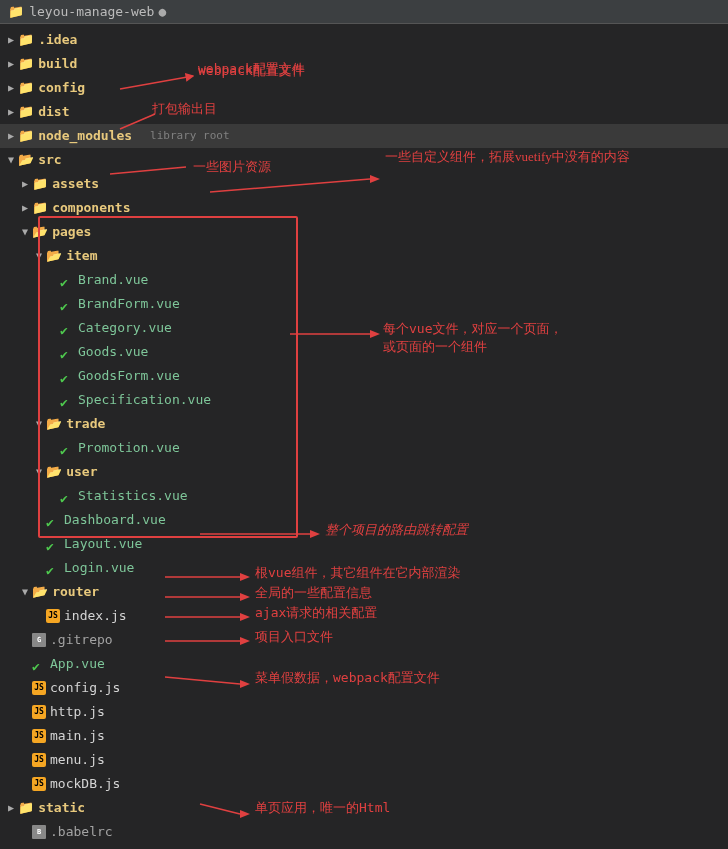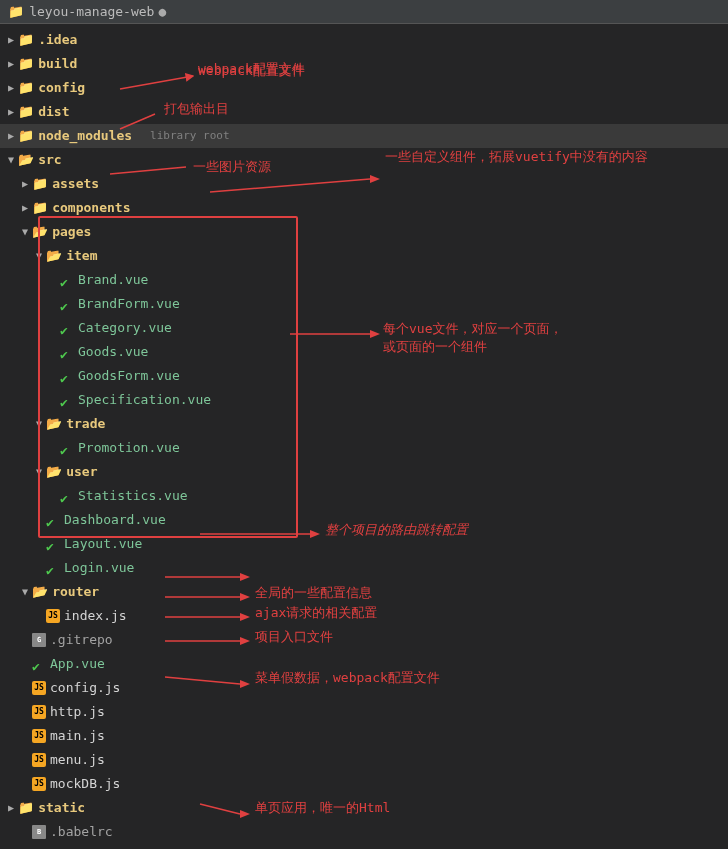--- a/index.html
+++ b/index.html
@@ -451,31 +451,32 @@
         <marker id="arrow" markerWidth="6" markerHeight="6" refX="5" refY="3" orient="auto">
           <polygon points="0 0, 6 3, 0 6" fill="#e04040"></polygon>
         </marker>
       </defs>
     </svg>
 
     <div class="red-box" style="top:192px; left:38px; width:260px; height:322px;"></div>
 
     <div class="annotation" style="top:36px; left:198px;">webpack配置文件</div>
 
-    <div class="annotation" style="top:76px; left:164px;">打包输出目</div>
+    <div class="annotation" style="top:76px; left:152px;">打包输出目</div>
 
     <div class="annotation" style="top:134px; left:193px;">一些图片资源</div>
 
-    <div class="annotation" style="top:124px; left:385px;">一些自定义组件，拓展vuetify中没有的内容</div>
+    <div class="annotation" style="top:124px; left:385px;font-family:Liberation Serif, serif;">一些自定义组件，拓展vuetify中没有的内容</div>
 
     <div class="annotation" style="top:296px; left:383px; max-width:280px; white-space:pre-wrap; line-height:1.4;">每个vue文件，对应一个页面，
 或页面的一个组件</div>
 
     <div class="annotation" style="top:497px; left:325px;font-style:italic;">整个项目的路由跳转配置</div>
 
+    <div class="annotation" style="top:540px; left:255px;">根vue组件，其它组件在它内部渲染</div>
 
     <div class="annotation" style="top:560px; left:255px;">全局的一些配置信息</div>
 
     <div class="annotation" style="top:580px; left:255px;">ajax请求的相关配置</div>
 
     <div class="annotation" style="top:604px; left:255px;">项目入口文件</div>
 
     <div class="annotation" style="top:645px; left:255px;">菜单假数据，webpack配置文件</div>
 
     <div class="annotation" style="top:775px; left:255px;">单页应用，唯一的Html</div>

